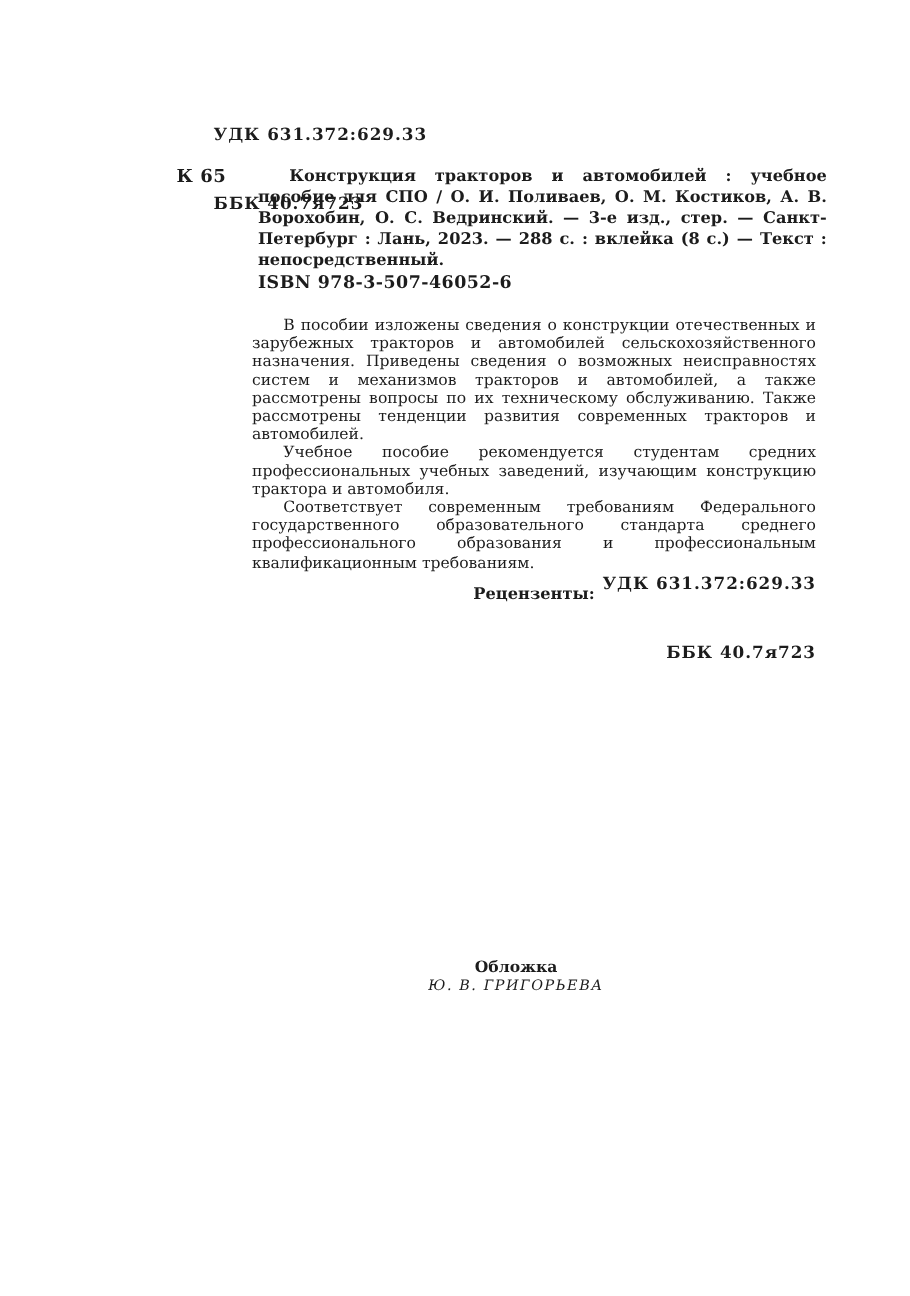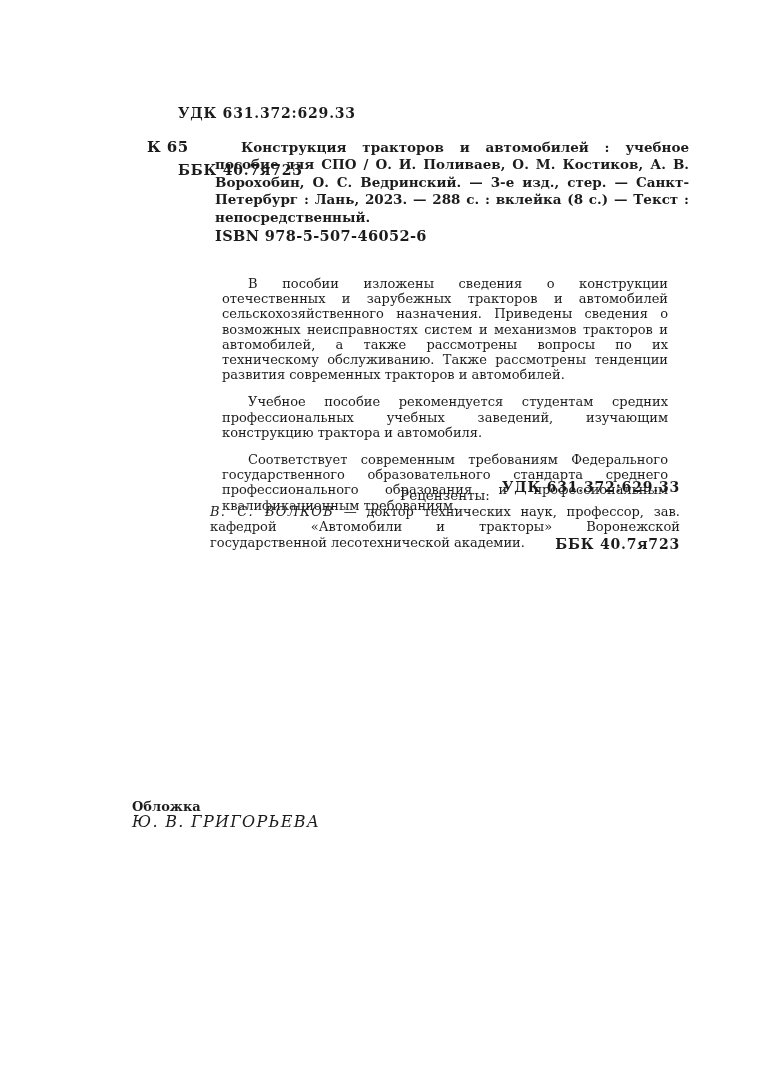--- a/index.html
+++ b/index.html
@@ -48,56 +48,56 @@
     font-size: 14.5px;
     font-weight: bold;
     letter-spacing: 0.4px;
   }
 
   .annotation {
     left: 210px; top: 264px; width: 470px;
     font-size: 13px; line-height: 15.2px;
     text-align: justify;
   }
-  .annotation p { margin: 12px; text-indent: 26px; }
+  .annotation p { margin: 0; text-indent: 26px; }
 
   .udk-bottom {
     right: 78px; top: 440px;
     font-size: 14px; line-height: 19px;
     font-weight: bold;
     letter-spacing: 0.8px;
     text-align: right;
     white-space: pre;
   }
 
   .reviewers {
     left: 210px; top: 488px; width: 470px;
     font-size: 13px; line-height: 15.2px;
   }
   .reviewers-heading {
     text-align: center;
-    font-weight: normal;
+    font-weight: bold;
     font-size: 13.5px;
     margin-bottom: 1px;
   }
   .reviewer { text-align: justify; }
   .reviewer-name {
     font-style: italic;
     letter-spacing: 1.3px;
   }
 
   .cover-credit {
-    left: 132px; top: 799px; width: 540px;
-    text-align: left;
+    left: 160px; top: 799px; width: 540px;
+    text-align: center;
     line-height: 15px;
   }
   .cover-heading { font-weight: bold; font-size: 13px; }
   .cover-name {
     font-style: italic;
-    font-size: 16px;
+    font-size: 12px;
     letter-spacing: 1.3px;
   }
 
   .copyright {
     left: 435px; top: 904px;
     font-size: 12.5px; line-height: 15.2px;
   }
   .copyright .indent { padding-left: 20px; }
 </style>
 </head>
@@ -108,38 +108,35 @@
   <div class="abs udk-top">
     <div>УДК 631.372:629.33</div>
     <div>ББК 40.7я723</div>
   </div>
 
   <div class="abs record">
     <span class="record-label">К 65</span>
     <div class="record-text">Конструкция тракторов и автомобилей : учебное пособие для СПО / О. И. Поливаев, О. М. Костиков, А. В. Ворохобин, О. С. Ведринский. — 3-е изд., стер. — Санкт-Петербург : Лань, 2023. — 288 с. : вклейка (8 с.) — Текст : непосредственный.</div>
   </div>
 
-  <div class="abs isbn">ISBN 978-5-507-46052-6</div>
+  <div class="abs isbn">ISBN 978-3-507-46052-6</div>
 
   <div class="abs annotation">
     <p>В пособии изложены сведения о конструкции отечественных и зарубежных тракторов и автомобилей сельскохозяйственного назначения. Приведены сведения о возможных неисправностях систем и механизмов тракторов и автомобилей, а также рассмотрены вопросы по их техническому обслуживанию. Также рассмотрены тенденции развития современных тракторов и автомобилей.</p>
     <p>Учебное пособие рекомендуется студентам средних профессиональных учебных заведений, изучающим конструкцию трактора и автомобиля.</p>
     <p>Соответствует современным требованиям Федерального государственного образовательного стандарта среднего профессионального образования и профессиональным квалификационным требованиям.</p>
   </div>
 
   <div class="abs udk-bottom">
     <div>УДК 631.372:629.33</div>
     <div>ББК 40.7я723</div>
   </div>
 
   <div class="abs reviewers">
     <div class="reviewers-heading">Рецензенты:</div>
-    <div class="reviewer">
-      <span class="reviewer-name">В. С. ВОЛКОВ</span><span> — доктор технических наук, профессор, зав. кафедрой «Автомобили и тракторы» Воронежской государственной лесотехнической академии.</span>
-    </div>
   </div>
 
   <div class="abs cover-credit">
     <div class="cover-heading">Обложка</div>
     <div class="cover-name">Ю. В. ГРИГОРЬЕВА</div>
   </div>
 
 
 </div>
 

